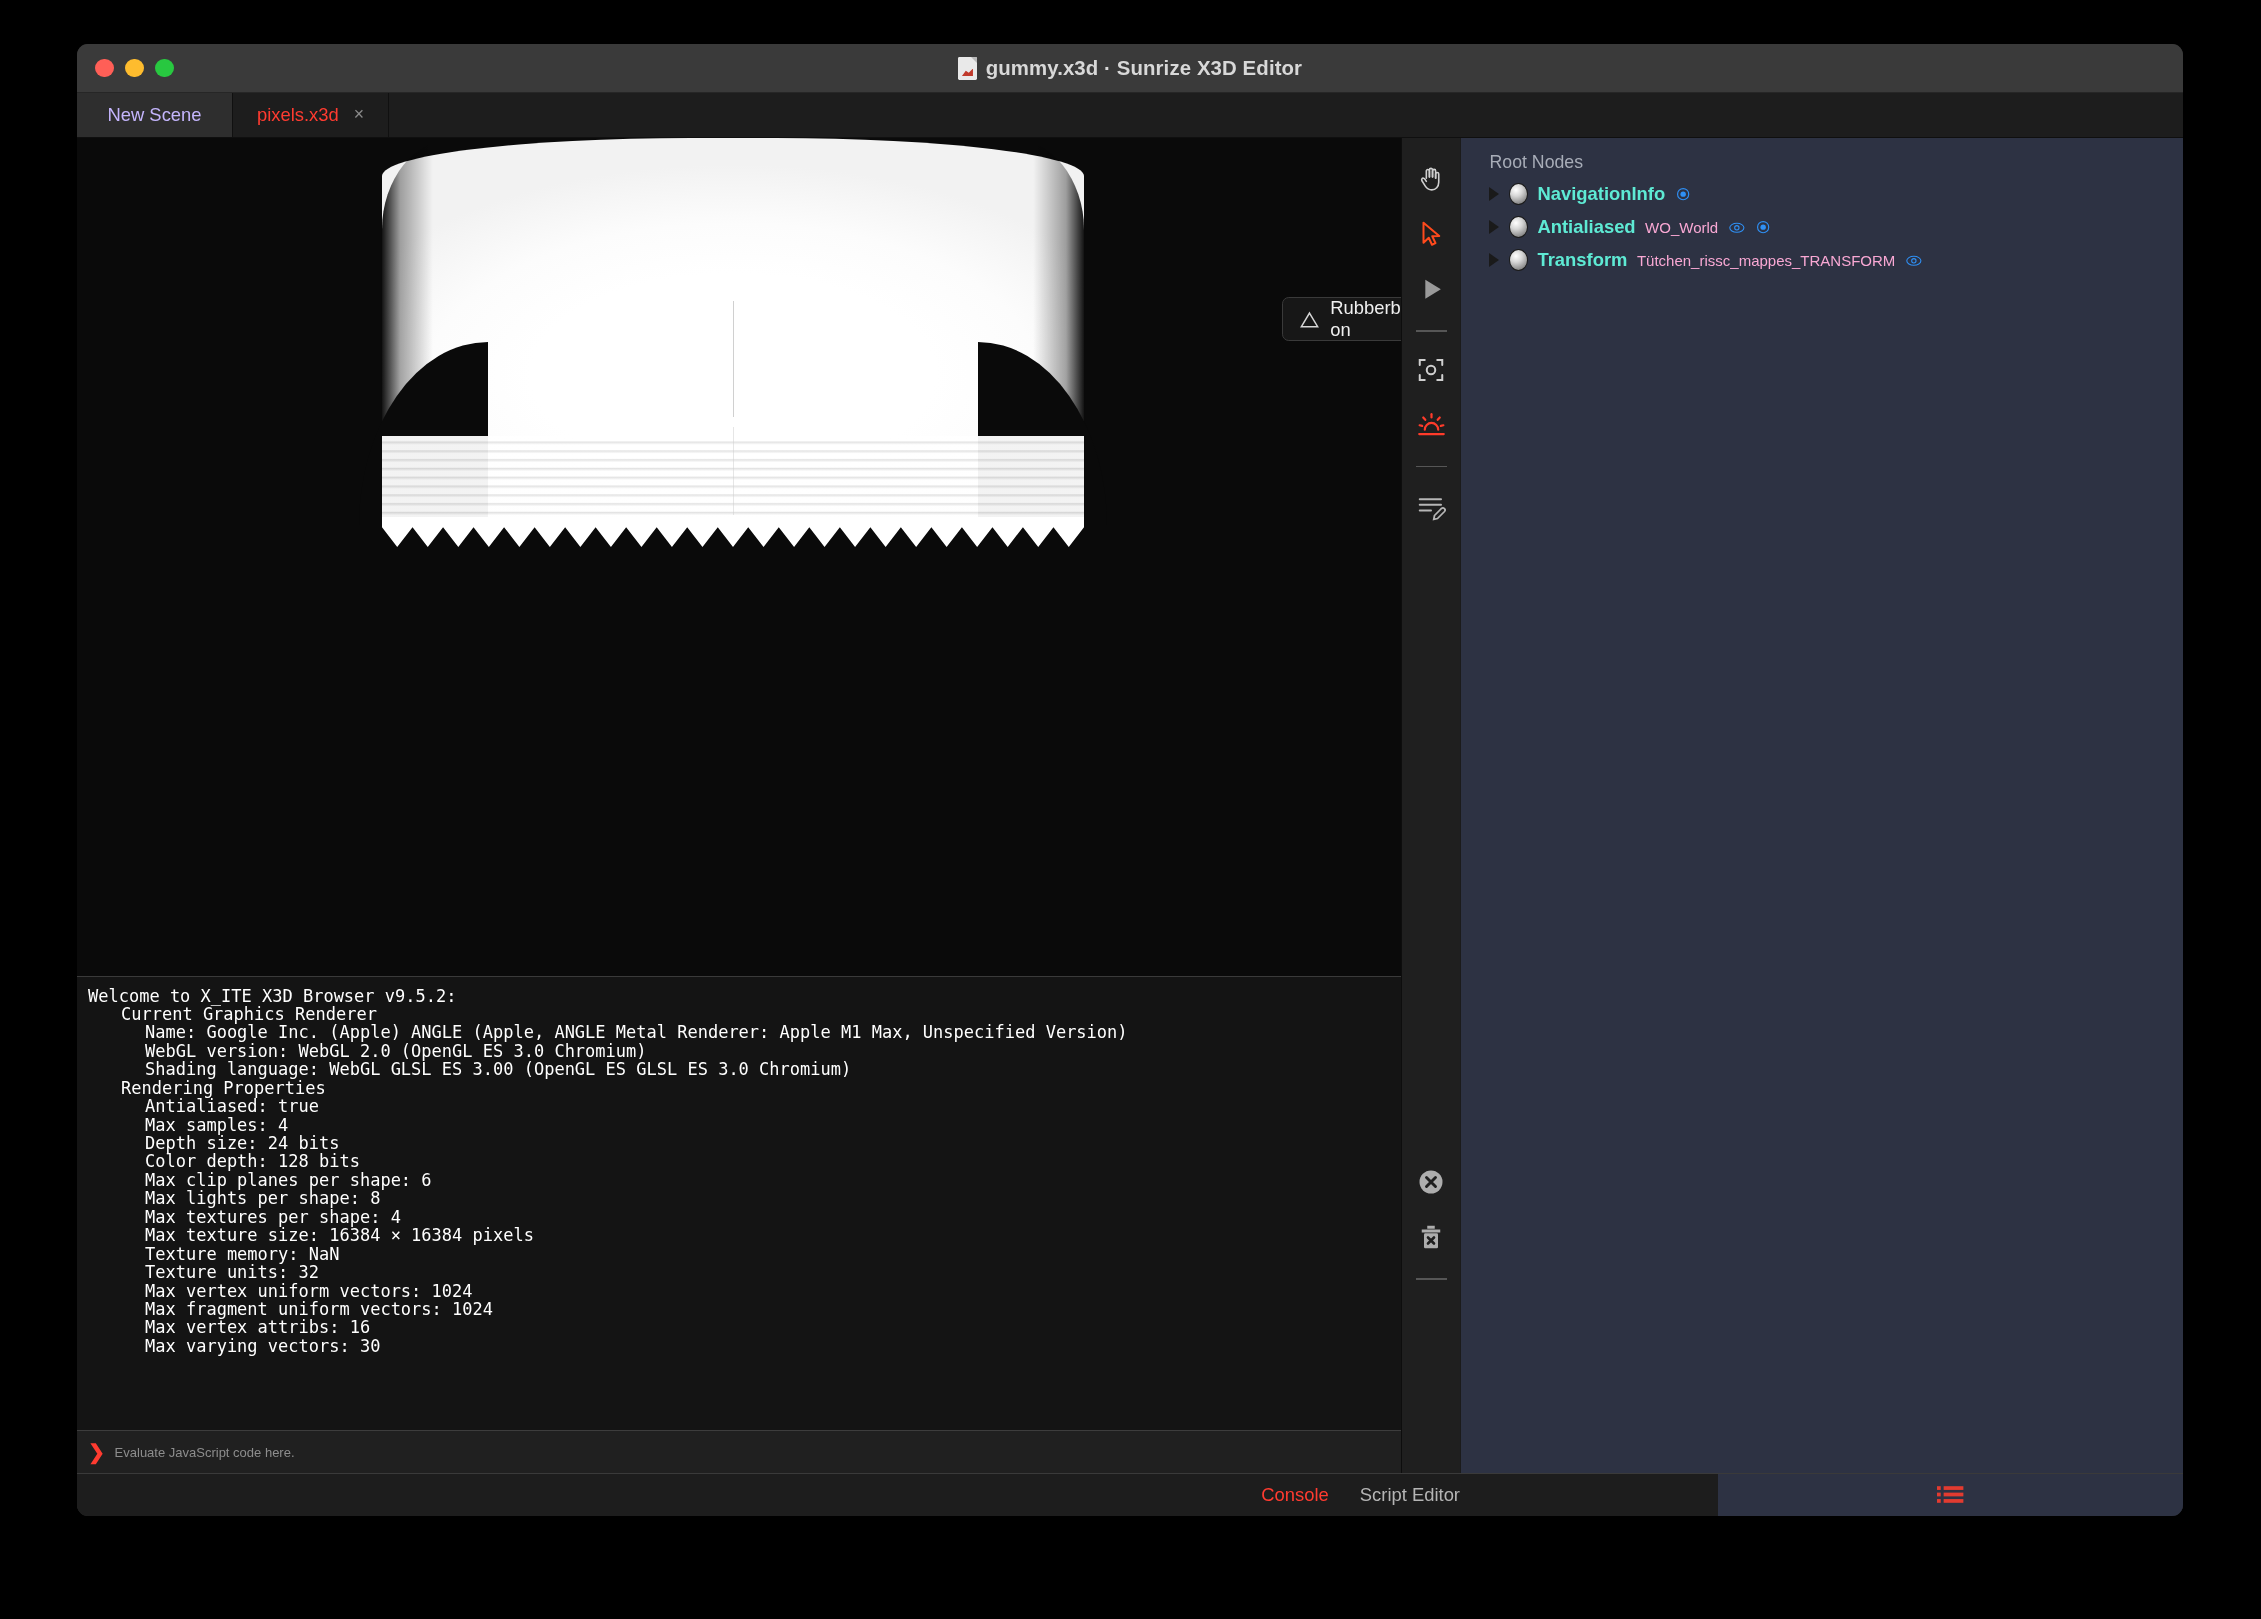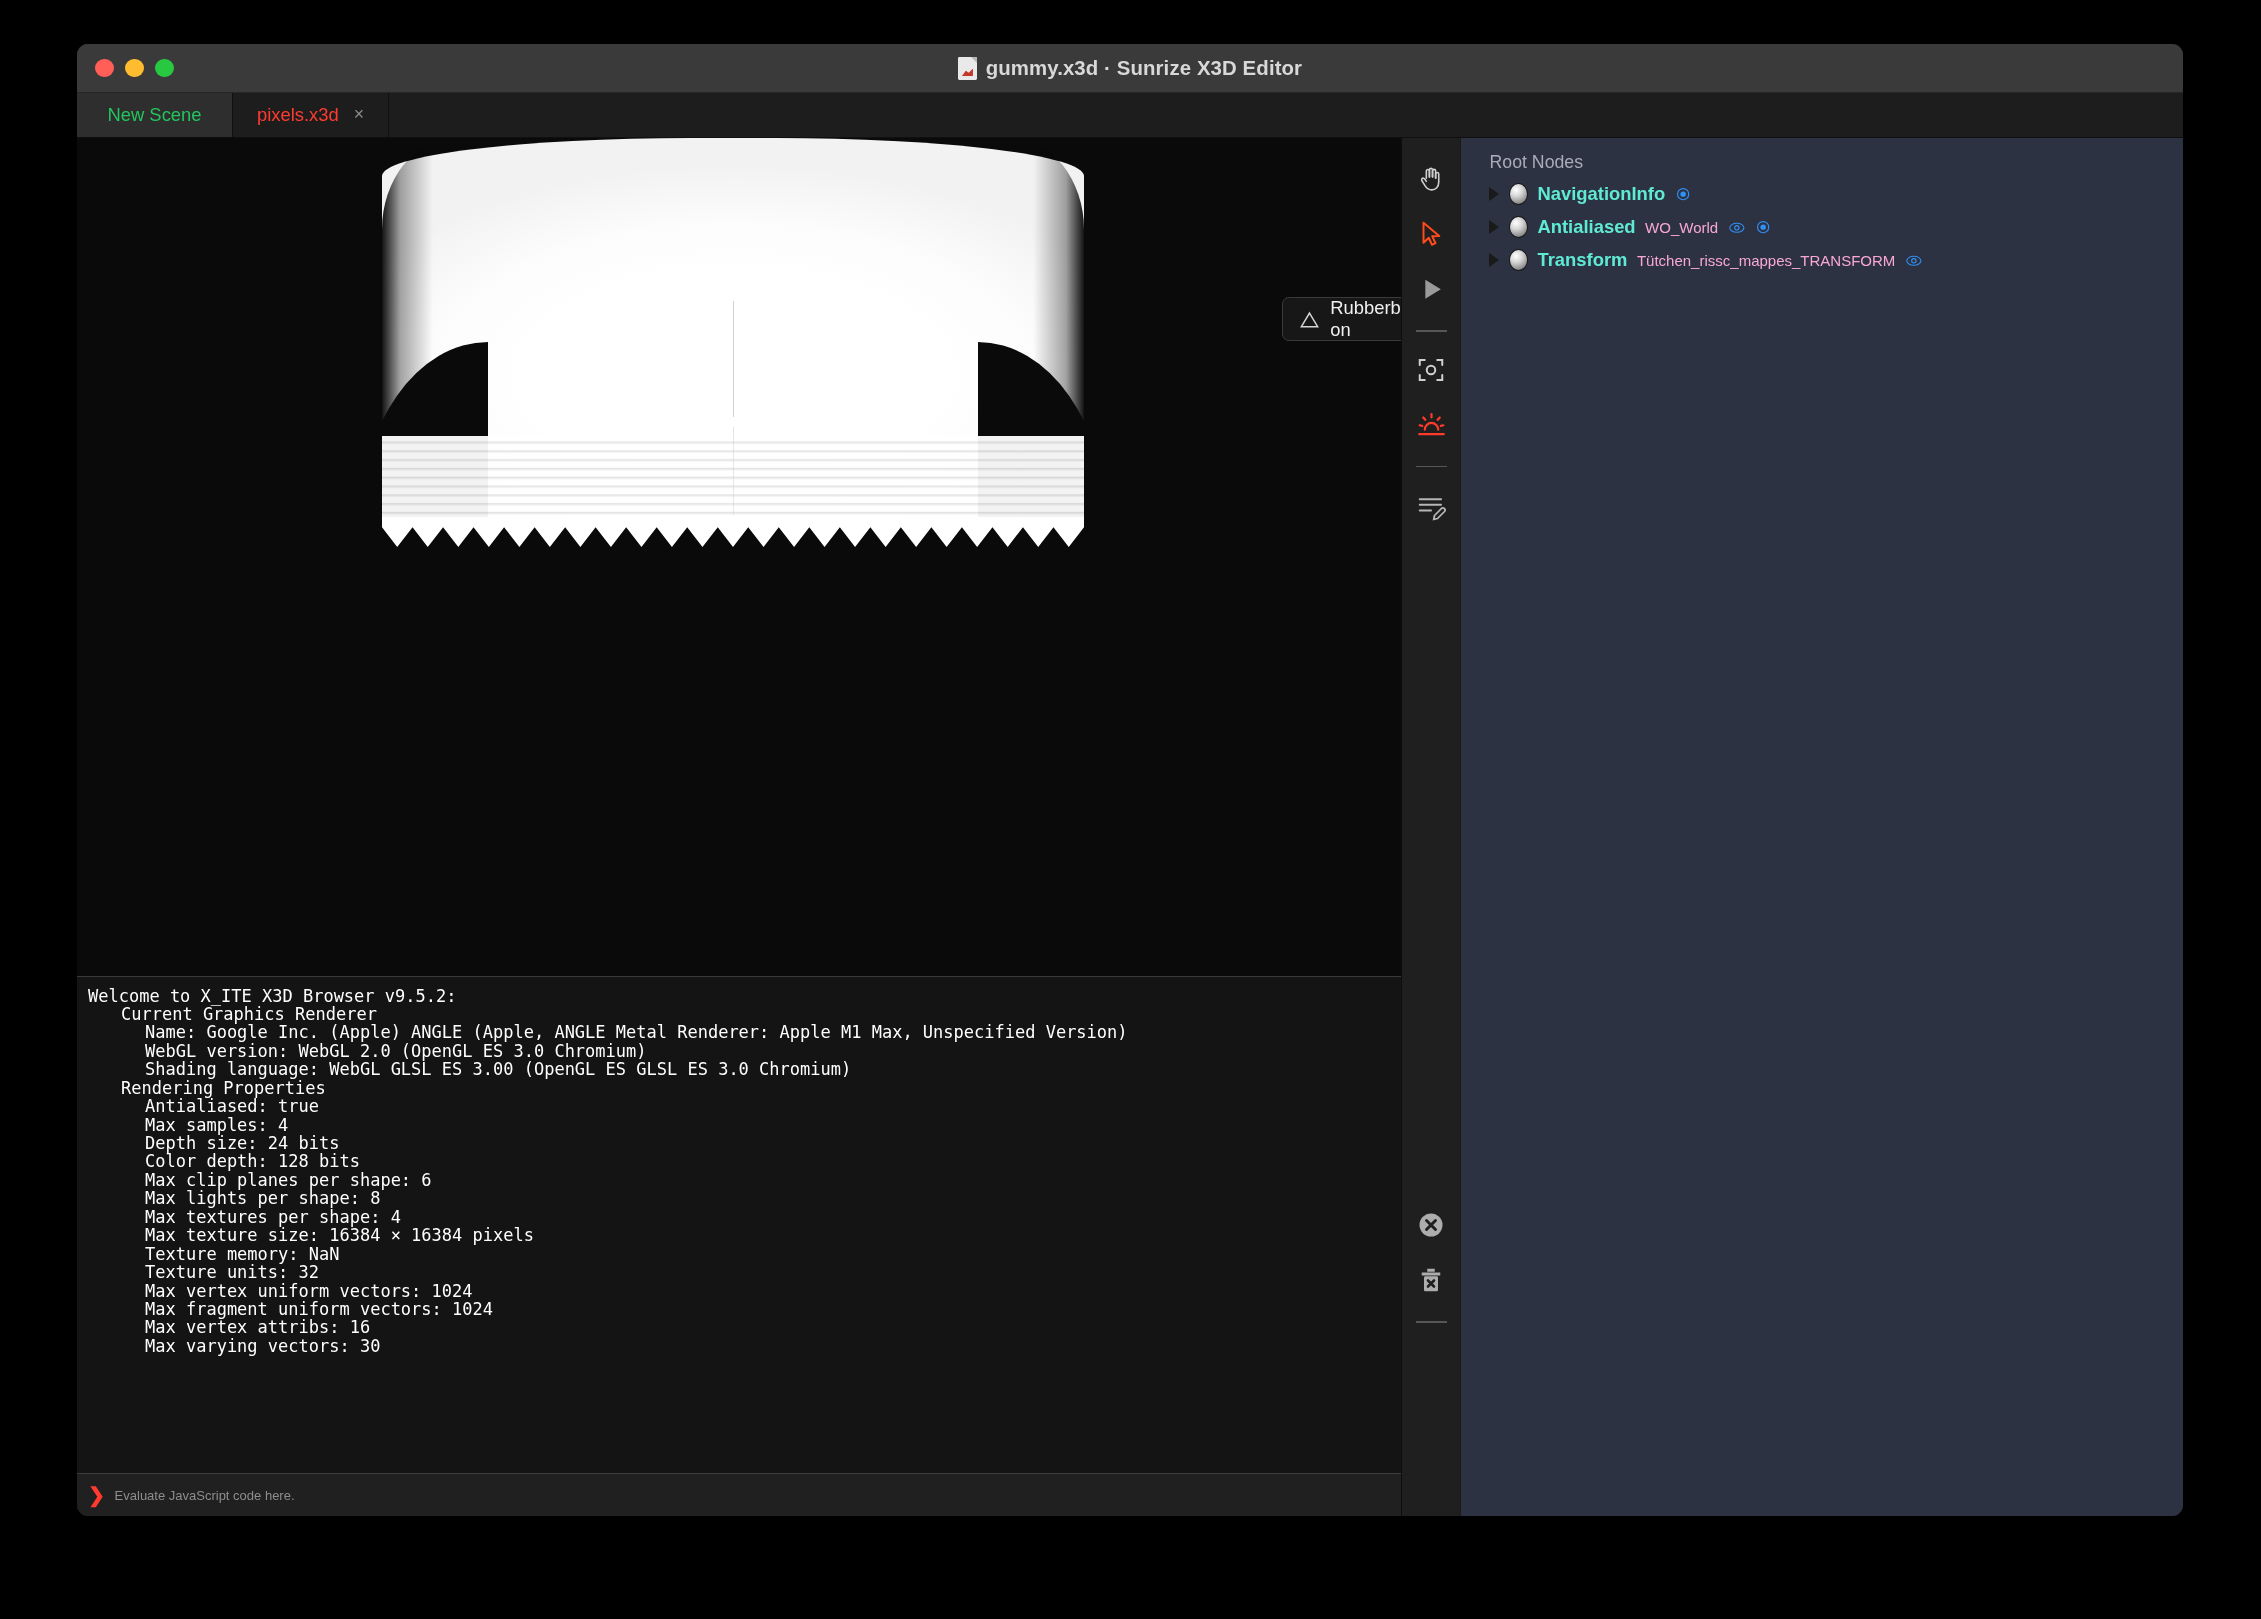--- a/index.html
+++ b/index.html
@@ -97,21 +97,21 @@
     display: flex;
     align-items: stretch;
     border-bottom: 0.7px solid #0f0f0f;
   }
   .tab {
     display: flex;
     align-items: center;
     justify-content: center;
     padding: 0 23px;
     font-size: 18.4px;
-    color: #22c55e;
+    color: #c4b5fd;
     border-right: 0.7px solid #101010;
     gap: 15px;
     min-width: 109px;
   }
   .tab.inactive { background: #2e2e2e; }
   .tab.active { background: #1d1d1d; color: #ff3b30; }
   .tab-close {
     color: #8a8a8a;
     font-size: 17.7px;
     line-height: 1;
@@ -603,15 +603,33 @@
               <ellipse cx="13" cy="10" rx="10.4" ry="6.6" fill="none" stroke="#2f90f5" stroke-width="1.6"></ellipse>
               <circle cx="13" cy="10" r="3.2" fill="none" stroke="#2f90f5" stroke-width="1.6"></circle>
             </svg>
           </span>
         </div>
 
       </div>
     </div>
   </div>
 
+  <div id="statusbar">
+    <div id="status-left">
+      <span class="status-tab active">Console</span>
+      <span class="status-tab">Script Editor</span>
+    </div>
+    <div id="status-right">
+      <span>
+        <svg width="27" height="23" viewBox="0 0 26 22">
+          <rect x="0" y="3" width="3.6" height="3.6" fill="#e23b30"></rect>
+          <rect x="0" y="9.2" width="3.6" height="3.6" fill="#e23b30"></rect>
+          <rect x="0" y="15.4" width="3.6" height="3.6" fill="#e23b30"></rect>
+          <rect x="6.4" y="3" width="19" height="3.6" fill="#e23b30"></rect>
+          <rect x="6.4" y="9.2" width="19" height="3.6" fill="#e23b30"></rect>
+          <rect x="6.4" y="15.4" width="19" height="3.6" fill="#e23b30"></rect>
+        </svg>
+      </span>
+    </div>
+  </div>
 
 </div>
 
 
 </body></html>

